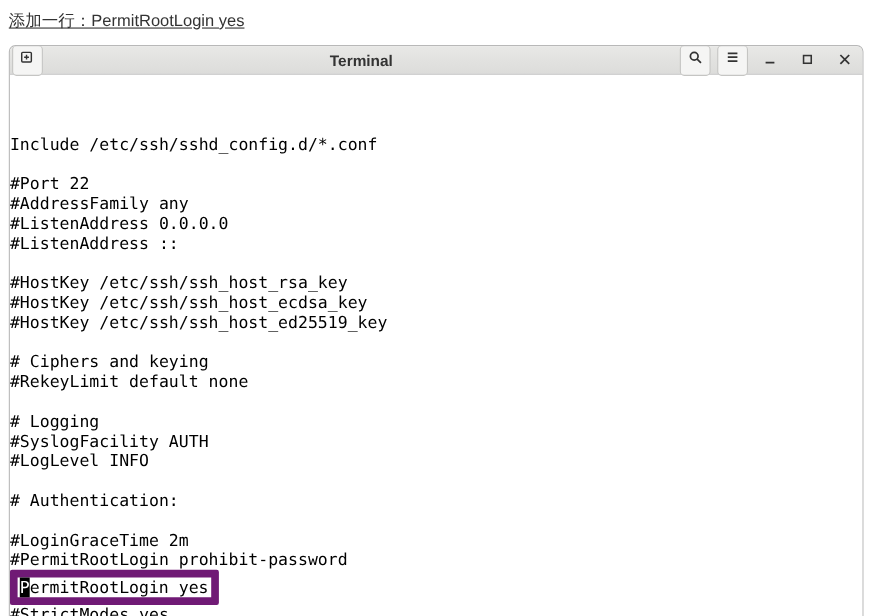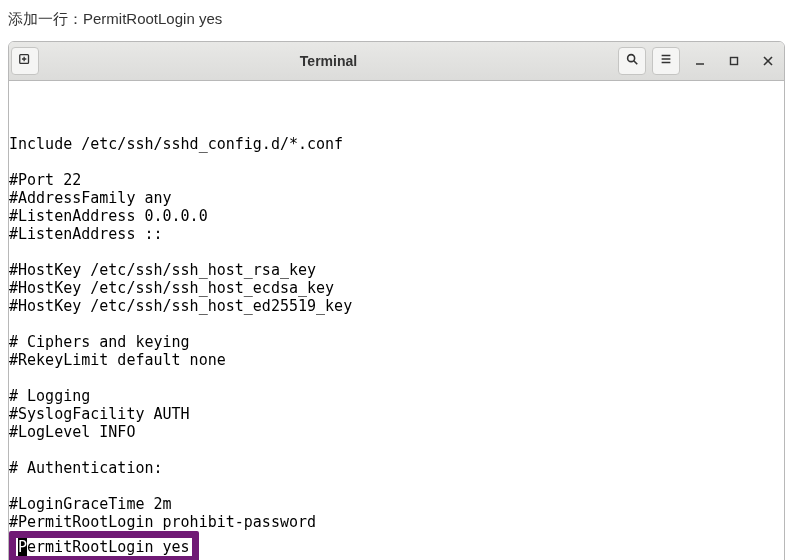--- a/index.html
+++ b/index.html
@@ -11,32 +11,33 @@
       font-family: sans-serif;
       background: #ffffff;
       width: 793px;
       height: 560px;
       overflow: hidden;
     }
     .instruction {
       color: #333;
       font-size: 15px;
       padding: 10px 8px 12px 8px;
+      text-decoration: underline;
     }
     .window {
       margin: 0 8px;
       border: 1px solid #b8b8b8;
       border-radius: 6px 6px 0 0;
       overflow: hidden;
     }
     .titlebar {
       display: flex;
       align-items: center;
       background: linear-gradient(to bottom, #e8e8e6, #dcdcda);
-      height: 39px;
+      height: 26px;
       border-bottom: 1px solid #b8b8b8;
       padding: 0 2px;
       gap: 6px;
     }
     .titlebar-left {
       flex: 0 0 auto;
     }
     .titlebar-title {
       flex: 1;
       text-align: center;

